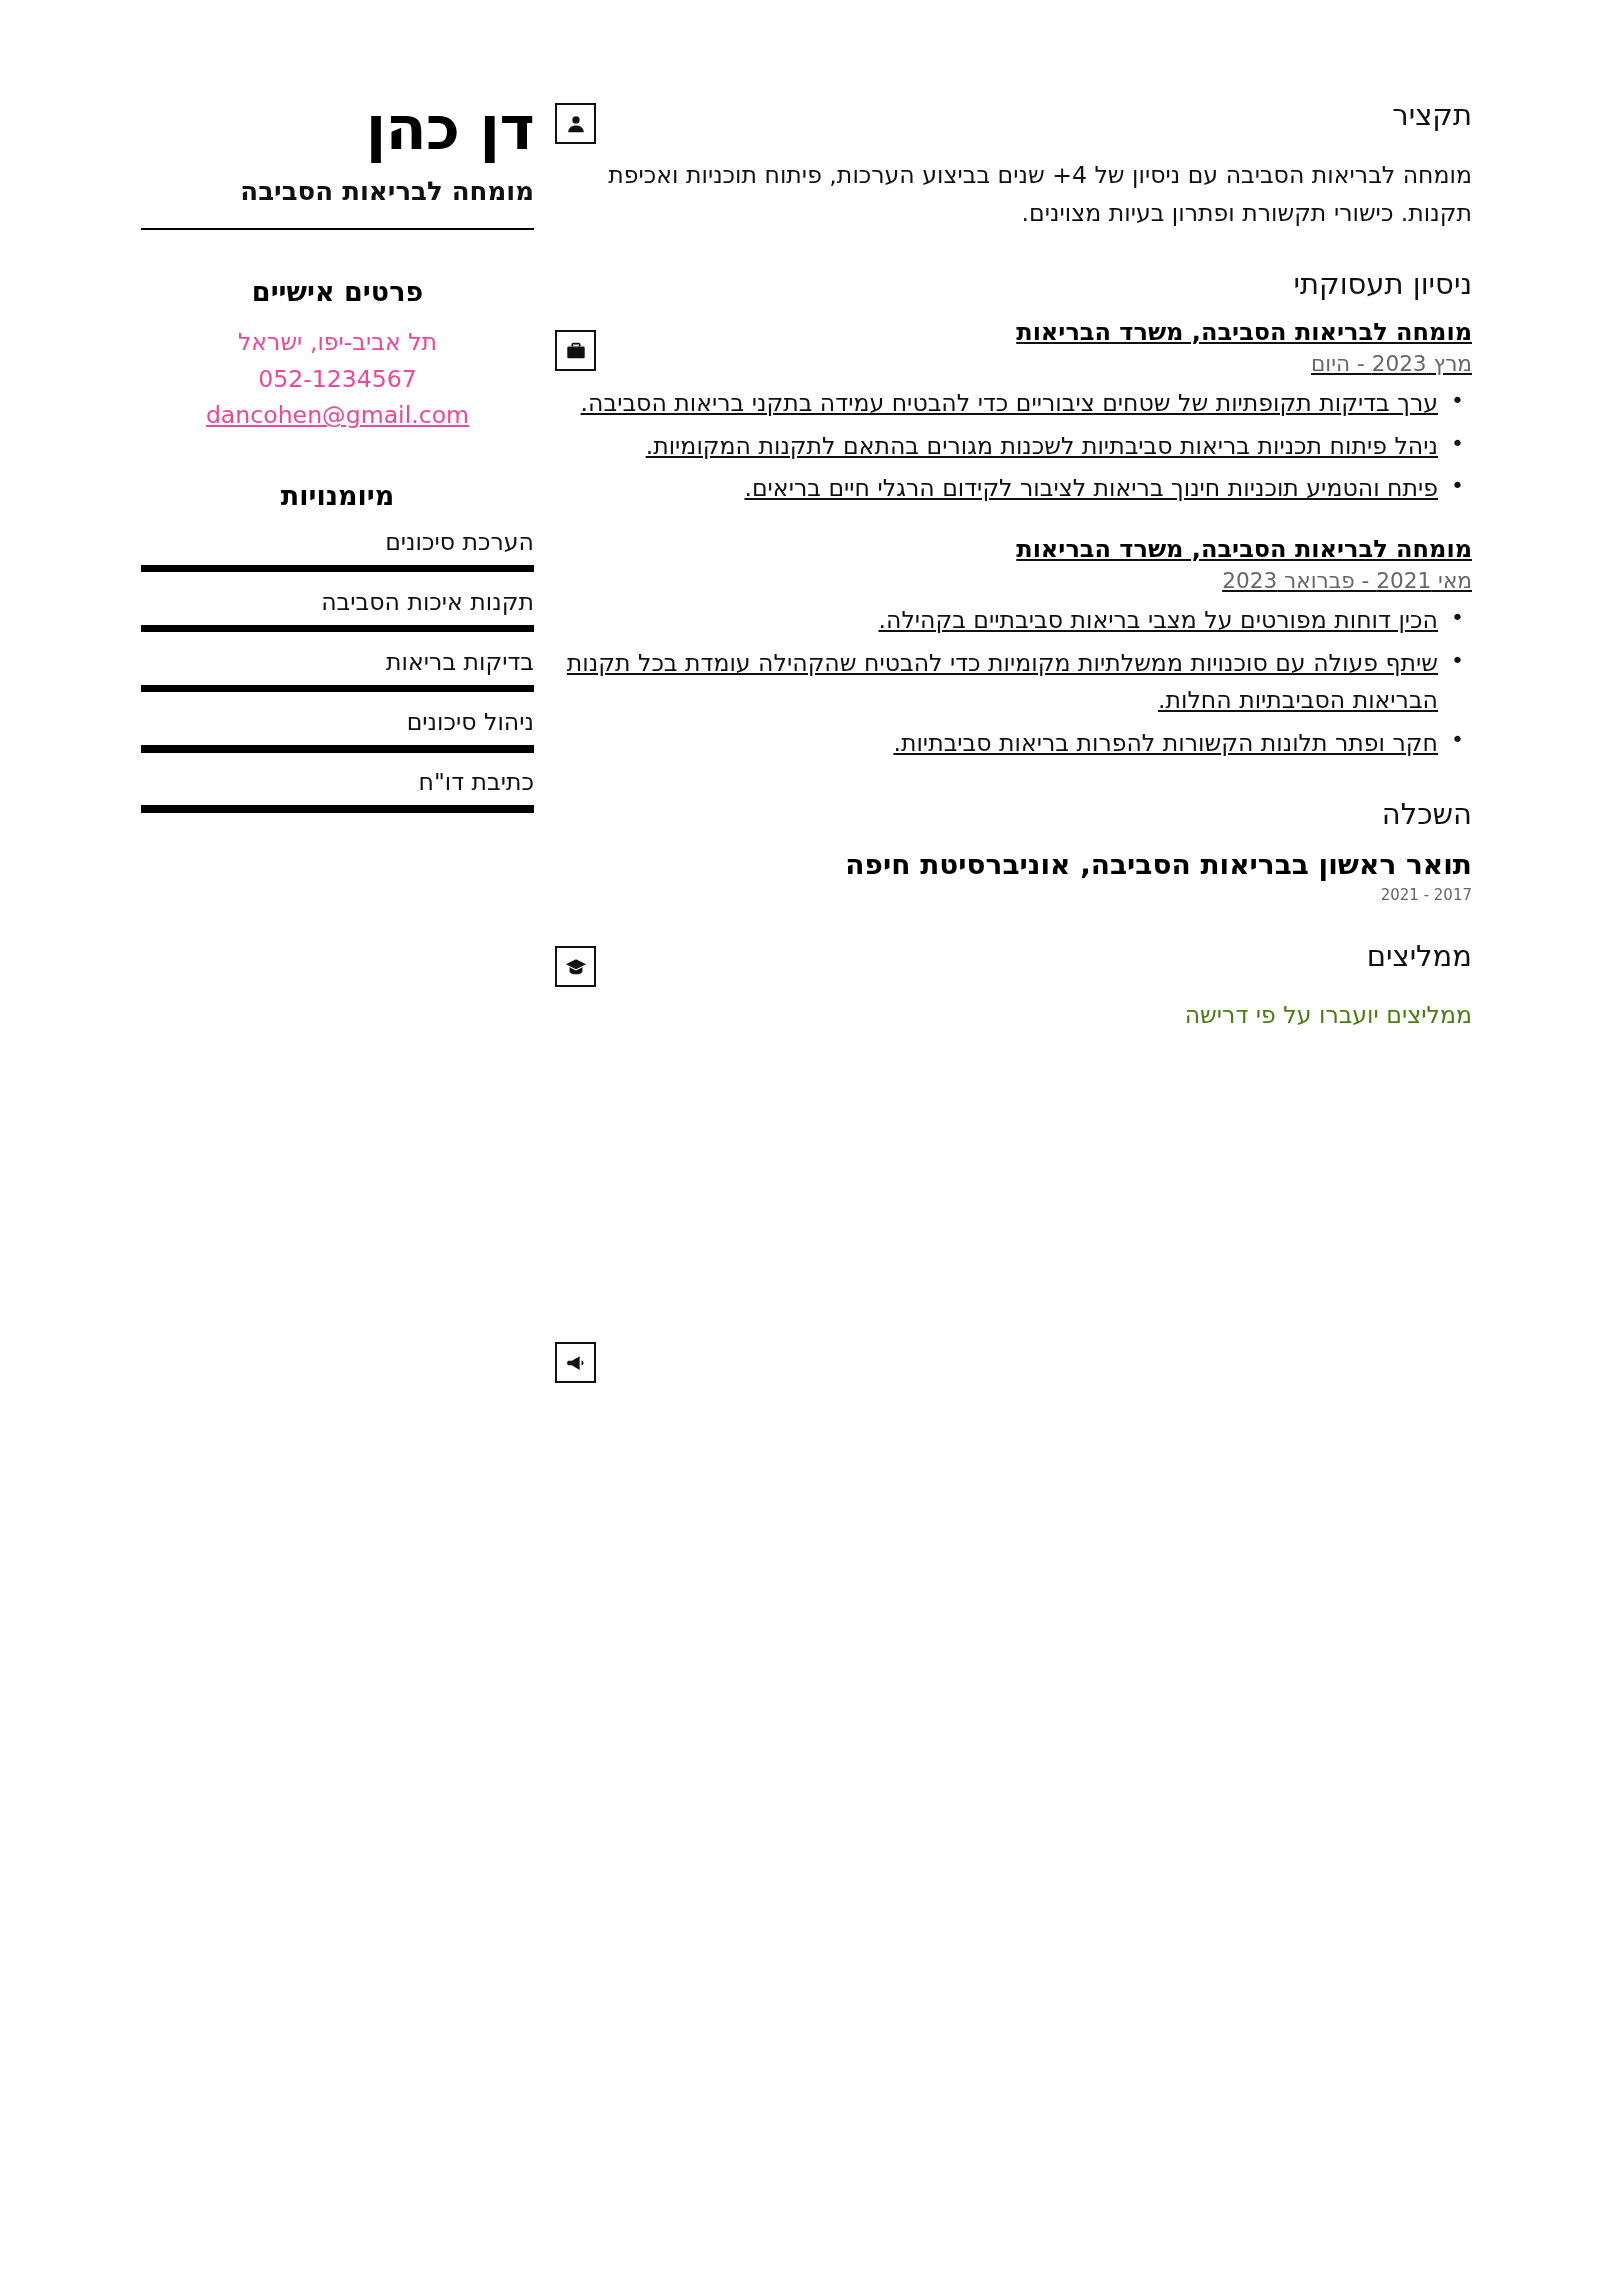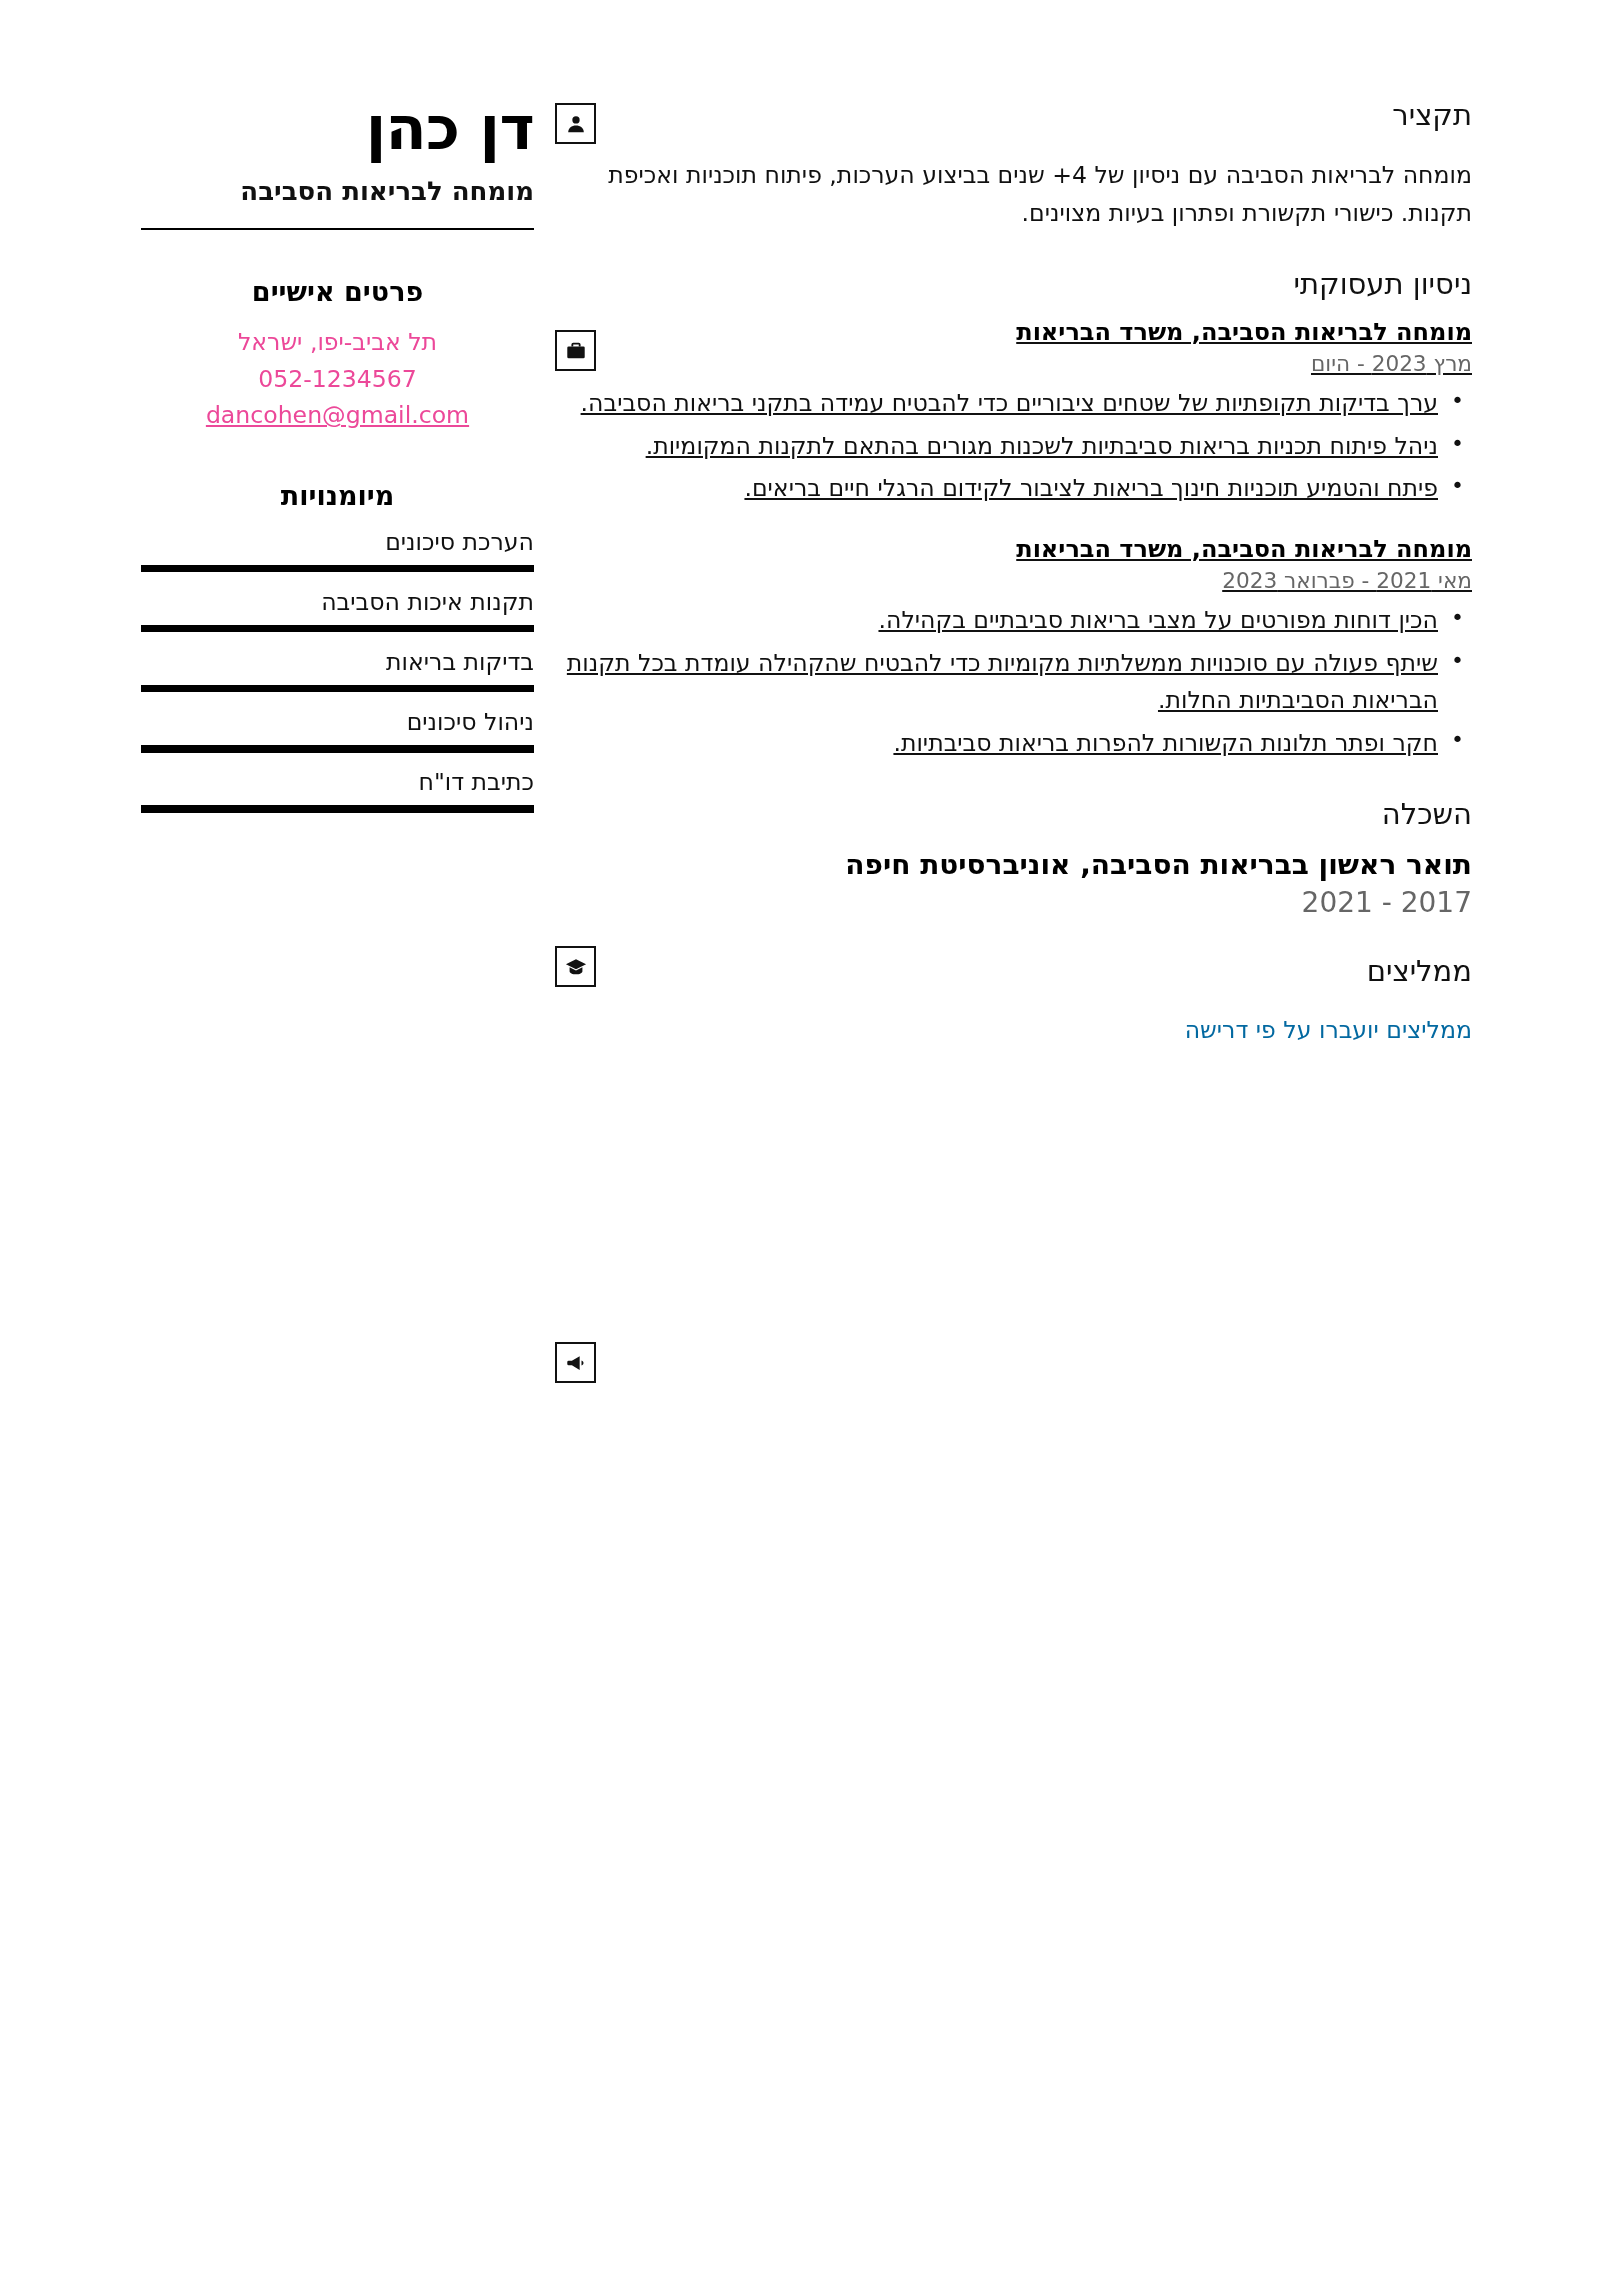--- a/index.html
+++ b/index.html
@@ -173,26 +173,26 @@
     color: #111;
   }
 
   .edu-title {
     font-size: 28px;
     font-weight: 700;
     color: #000;
     margin-bottom: 5.2px;
   }
   .edu-dates {
-    font-size: 28px;
+    font-size: 15px;
     color: #666;
   }
   .refs-text {
     font-size: 23.6px;
-    color: #0369a1;
+    color: #4d7c0f;
     line-height: 1.6;
   }
 </style>
 </head>
 <body>
 
 <div class="page">
 
   <aside class="sidebar">
 

